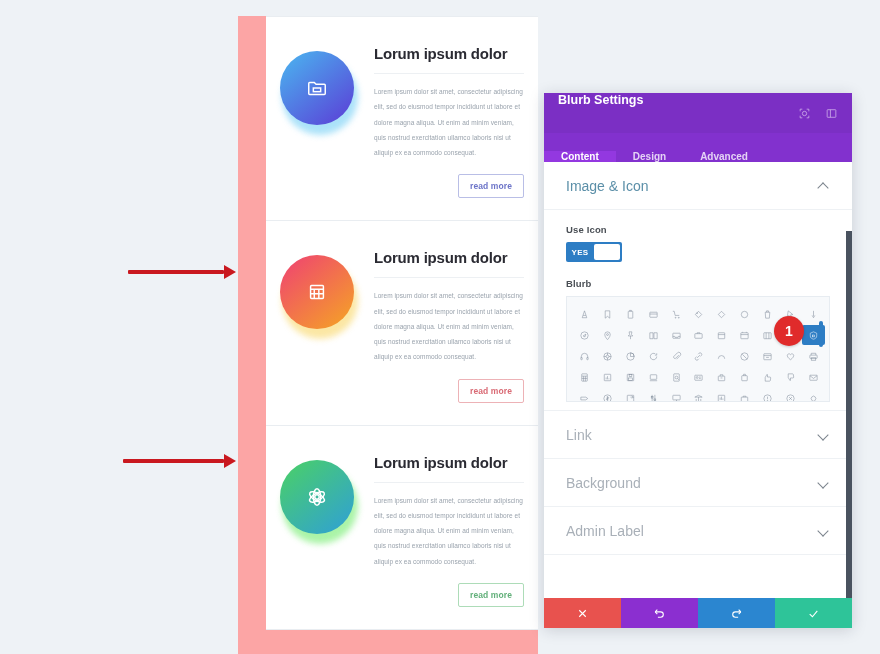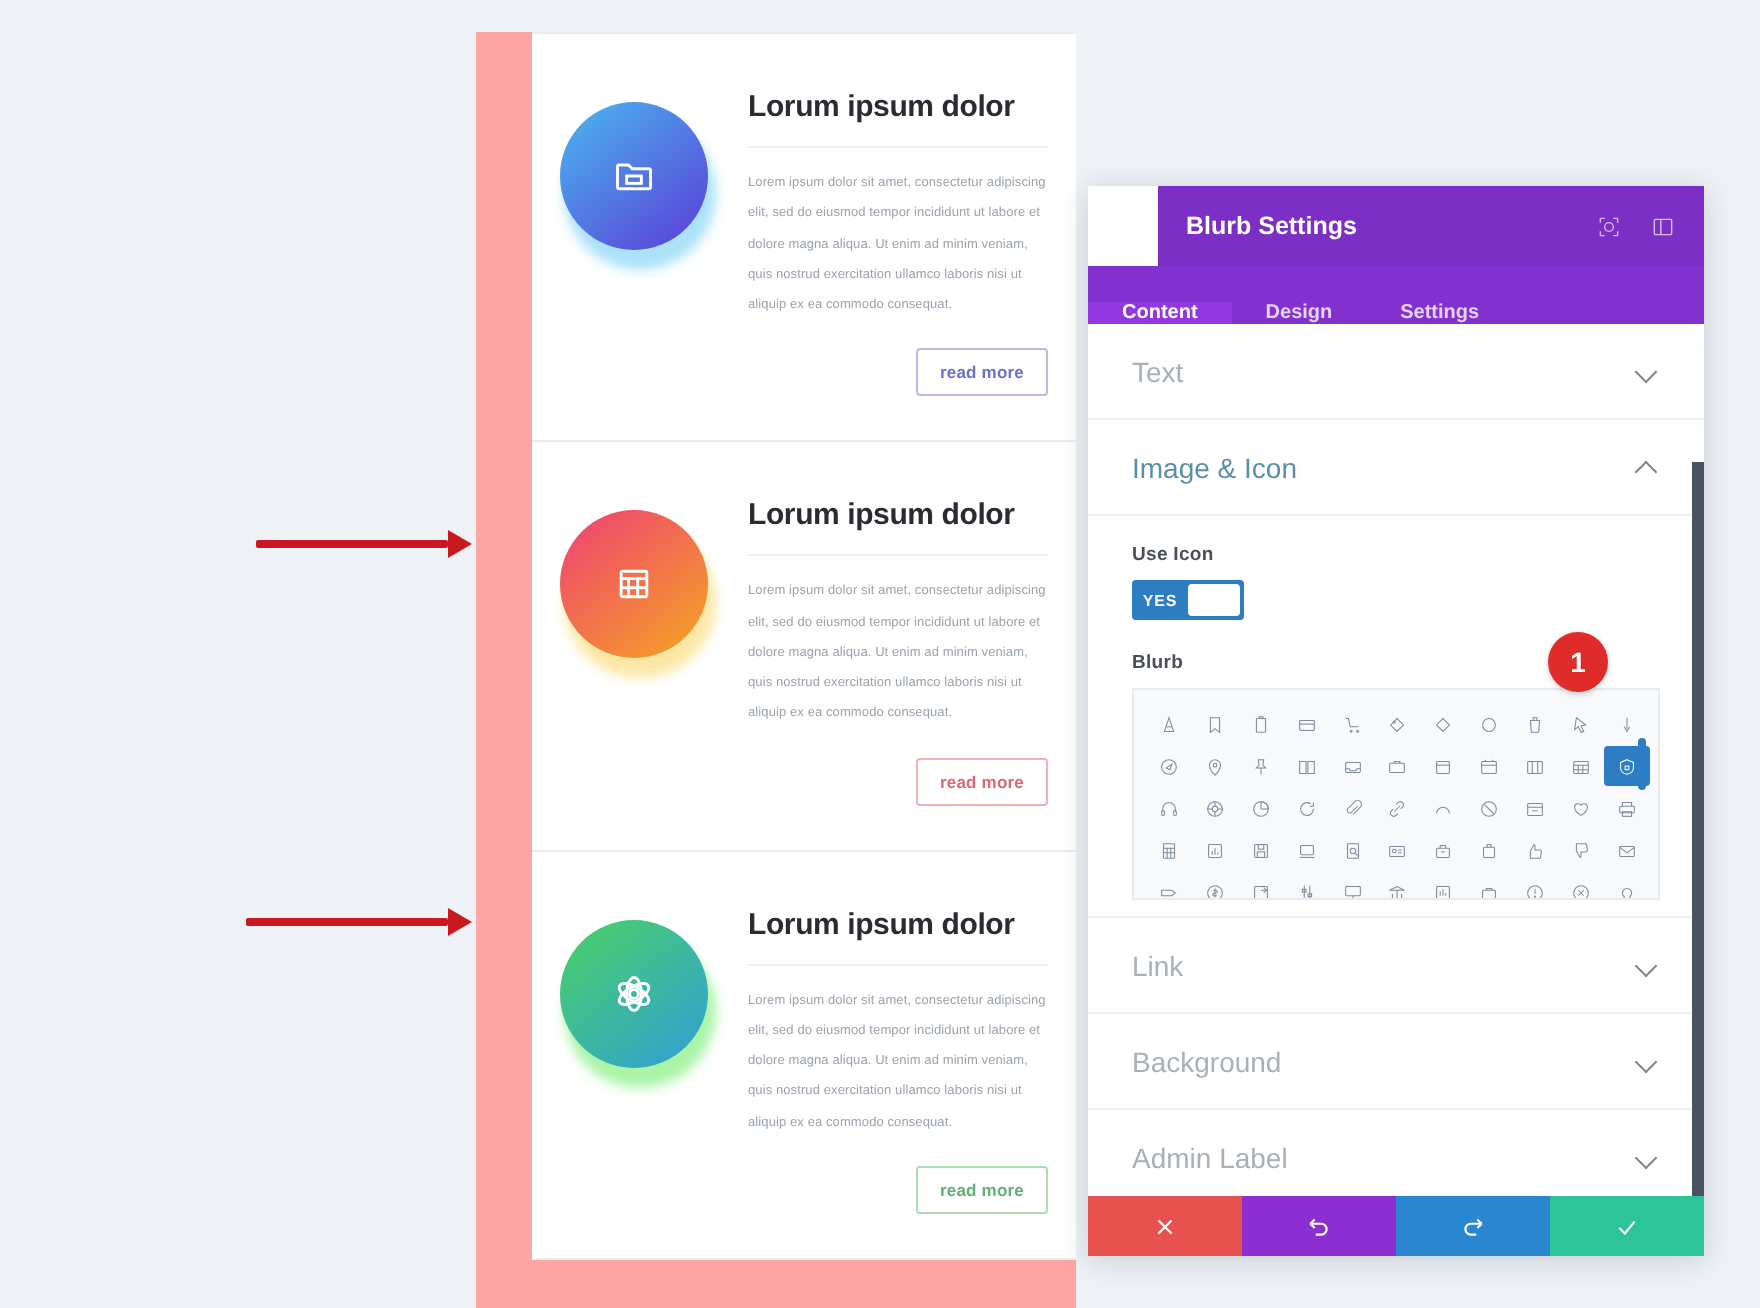--- a/index.html
+++ b/index.html
@@ -82,24 +82,23 @@
   .modal {
     position: absolute; left: 544px; top: 93px;
     width: 308px; height: 535px;
     background: #ffffff;
     box-shadow: 0 2px 14px rgba(32,40,60,.18);
     display: flex; flex-direction: column;
     overflow: hidden;
   }
   .modal-header {
     height: 40px; background: #7b2fc4;
-    display: flex; align-items: center;
+    display: flex; 
     padding: 0 14px;
     flex: 0 0 40px;
-    margin-left: 35px;
   }
   .modal-title { color: #fff; font-size: 12.5px; font-weight: 700; flex: 1; }
   .hdr-icons { display: flex; gap: 14px; align-items: center; }
   .hdr-icon {
     width: 13px; height: 13px; opacity: .85;
     display: flex; align-items: center; justify-content: center;
     cursor: pointer;
   }
   .hdr-icon svg { width: 13px; height: 13px; stroke: #e9d8f7; fill: none; stroke-width: 1.3; }
 
@@ -304,29 +303,25 @@
               <rect x="4" y="5" width="16" height="14" rx="1"></rect>
               <path d="M10 5v14"></path>
             </svg>
         </div>
       </div>
     </div>
 
     <div class="modal-tabs">
       <div class="tab active">Content</div>
       <div class="tab">Design</div>
-      <div class="tab">Settings</div>
+      <div class="tab">Advanced</div>
     </div>
 
     <div class="modal-scroll">
 
-      <div class="section-row">
-        <span class="lbl">Text</span>
-        <span class="chev"></span>
-      </div>
 
       <div class="section-row open">
         <span class="lbl">Image &amp; Icon</span>
         <span class="chev up"></span>
       </div>
 
       <div class="panel-body">
         <div class="field-label">Use Icon</div>
         <div class="toggle">
           <span class="t-txt">YES</span>

